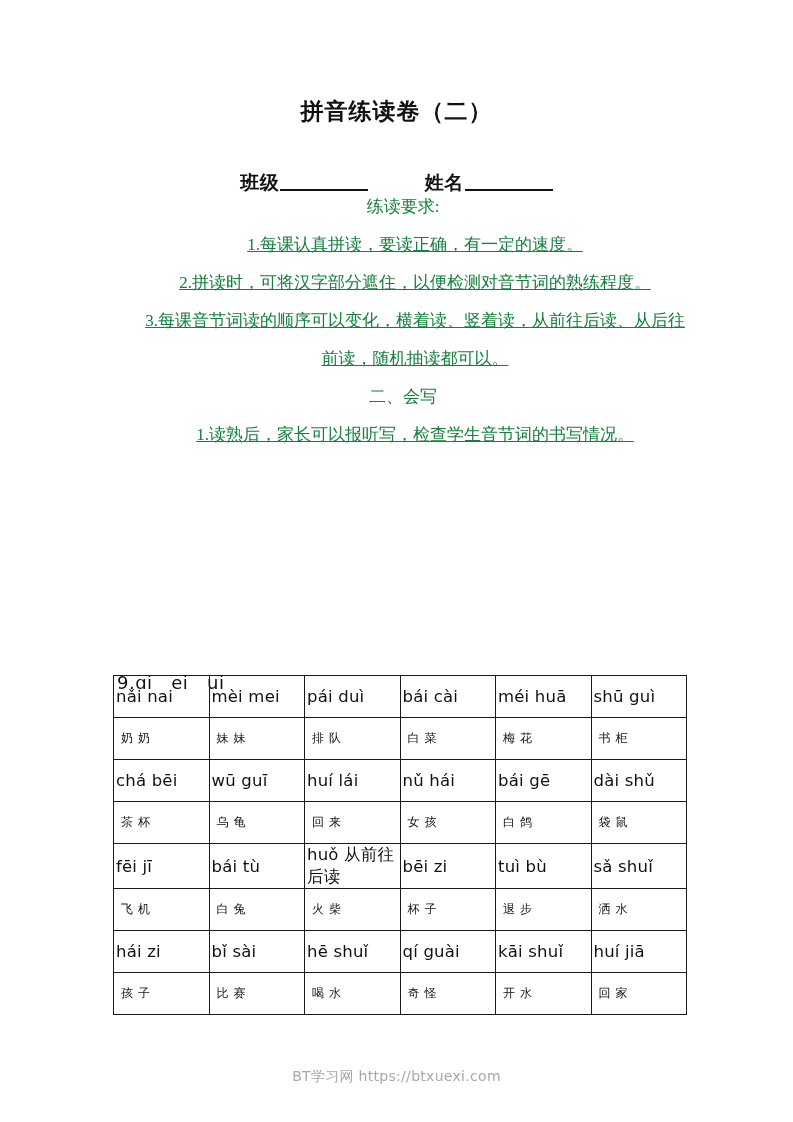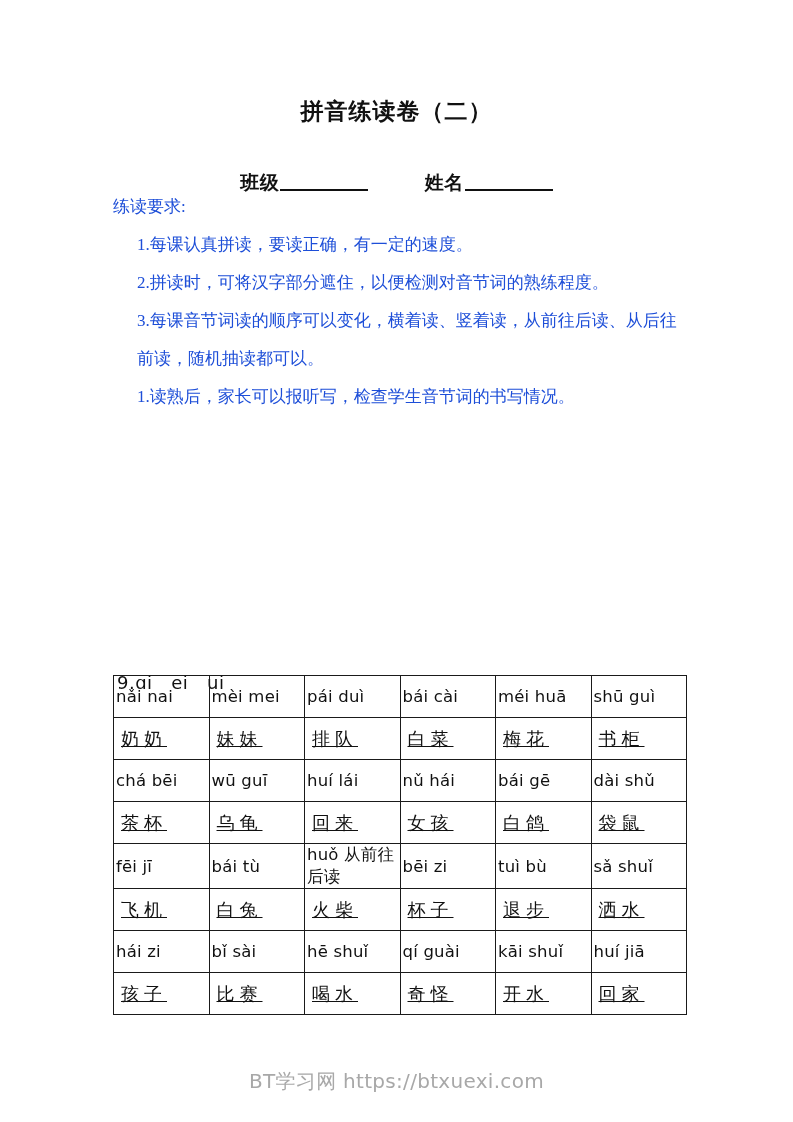--- a/index.html
+++ b/index.html
@@ -64,28 +64,29 @@
   }
 
   
   .body-text {
     position: absolute;
     top: 188px;
     left: 113px;
     width: 580px;
     font-size: 17px;
     line-height: 38px;
-    color: #1d4ed8;
+    color: #15803d;
+    text-align: center;
   }
   .body-text p {
     margin: 0;
     white-space: pre-wrap;
   }
   .lvl0 { text-indent: 0; }
-  .indent1 { padding-left: 24px; }
+  .indent1 { padding-left: 24px; text-decoration: underline; }
 
   
   .section-heading {
     position: absolute;
     top: 672px;
     left: 117px;
     font-size: 18px;
     font-family: "DejaVu Sans", "Liberation Sans", sans-serif;
     letter-spacing: 0.5px;
     white-space: pre;
@@ -108,34 +109,33 @@
     vertical-align: middle;
     padding: 0 2px;
   }
   .word-table td.pinyin {
     font-family: "DejaVu Sans", "Liberation Sans", sans-serif;
     font-size: 16.5px;
     letter-spacing: 0.2px;
   }
   .word-table td.hanzi {
     font-family: "Liberation Serif", "DejaVu Serif", serif;
-    font-size: 18px;
+    font-size: 12px;
     letter-spacing: 5px;
     text-indent: 5px;
-    text-decoration: underline;
   }
 
   
   .footer-watermark {
     position: absolute;
     top: 1068px;
     left: 0;
     width: 793px;
     text-align: center;
-    font-size: 20px;
+    font-size: 14px;
     font-family: "DejaVu Sans", "Liberation Sans", sans-serif;
     color: #a8a8a8;
     letter-spacing: 0.3px;
   }
 </style>
 </head>
 <body>
 
 <div class="page">
 
@@ -145,20 +145,21 @@
     <span class="field"><span>班级</span><span class="blank-line"></span></span>
     <span class="gap"></span>
     <span class="field"><span>姓名</span><span class="blank-line"></span></span>
   </div>
 
   <div class="body-text">
     <p class="lvl0">练读要求:</p>
     <p class="indent1">1.每课认真拼读，要读正确，有一定的速度。</p>
     <p class="indent1">2.拼读时，可将汉字部分遮住，以便检测对音节词的熟练程度。</p>
     <p class="indent1">3.每课音节词读的顺序可以变化，横着读、竖着读，从前往后读、从后往前读，随机抽读都可以。</p>
+    <p class="lvl0">二、会写</p>
     <p class="indent1">1.读熟后，家长可以报听写，检查学生音节词的书写情况。</p>
   </div>
 
   <div class="section-heading">9.ɑi   ei   ui</div>
 
   <table class="word-table">
     <tbody>
       <tr>
         <td class="pinyin">nǎi nai</td>
         <td class="pinyin">mèi mei</td>

